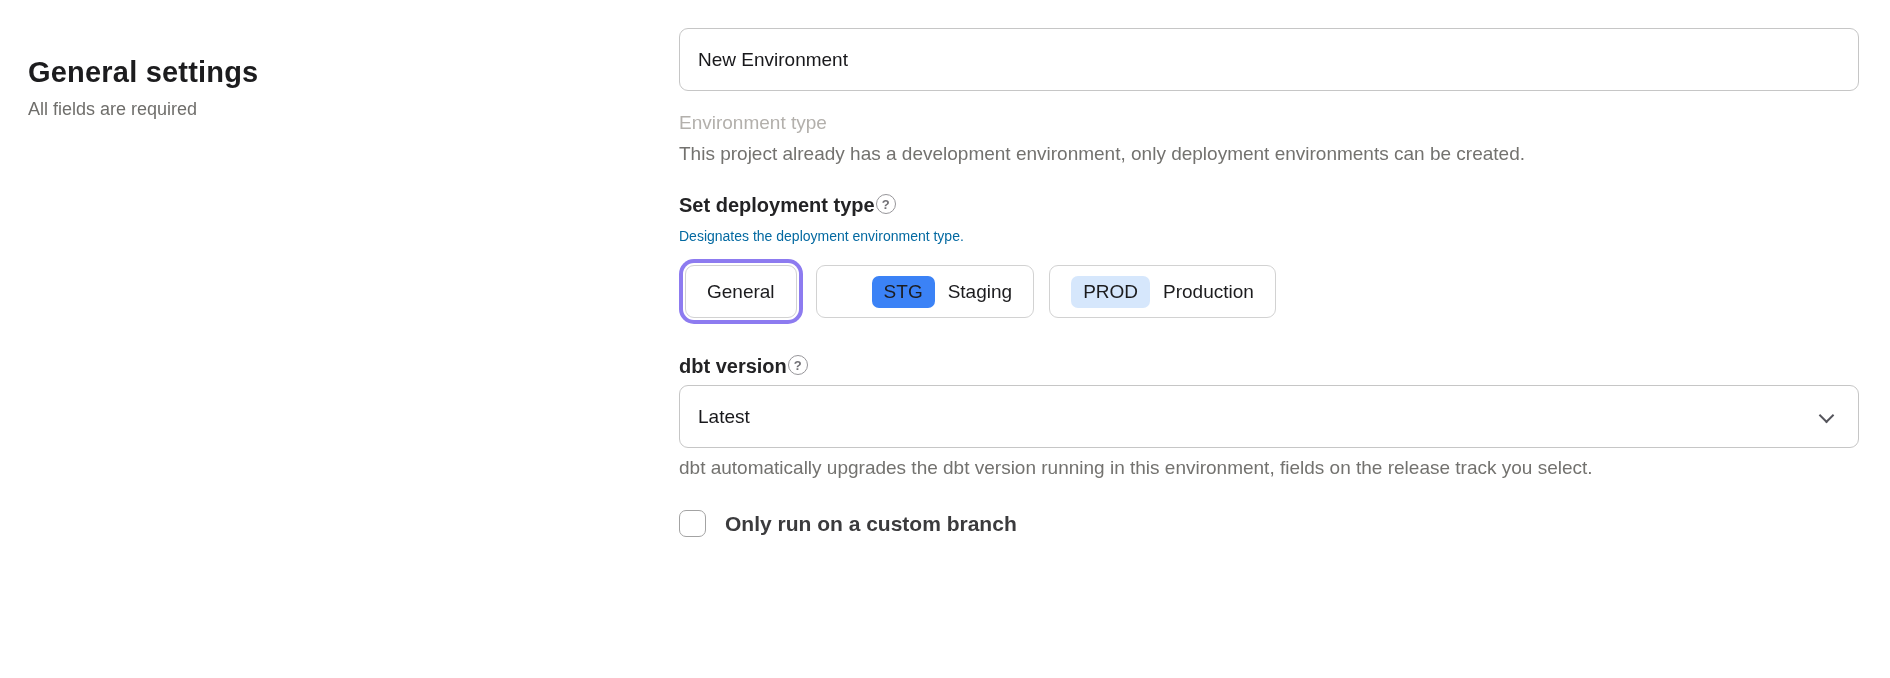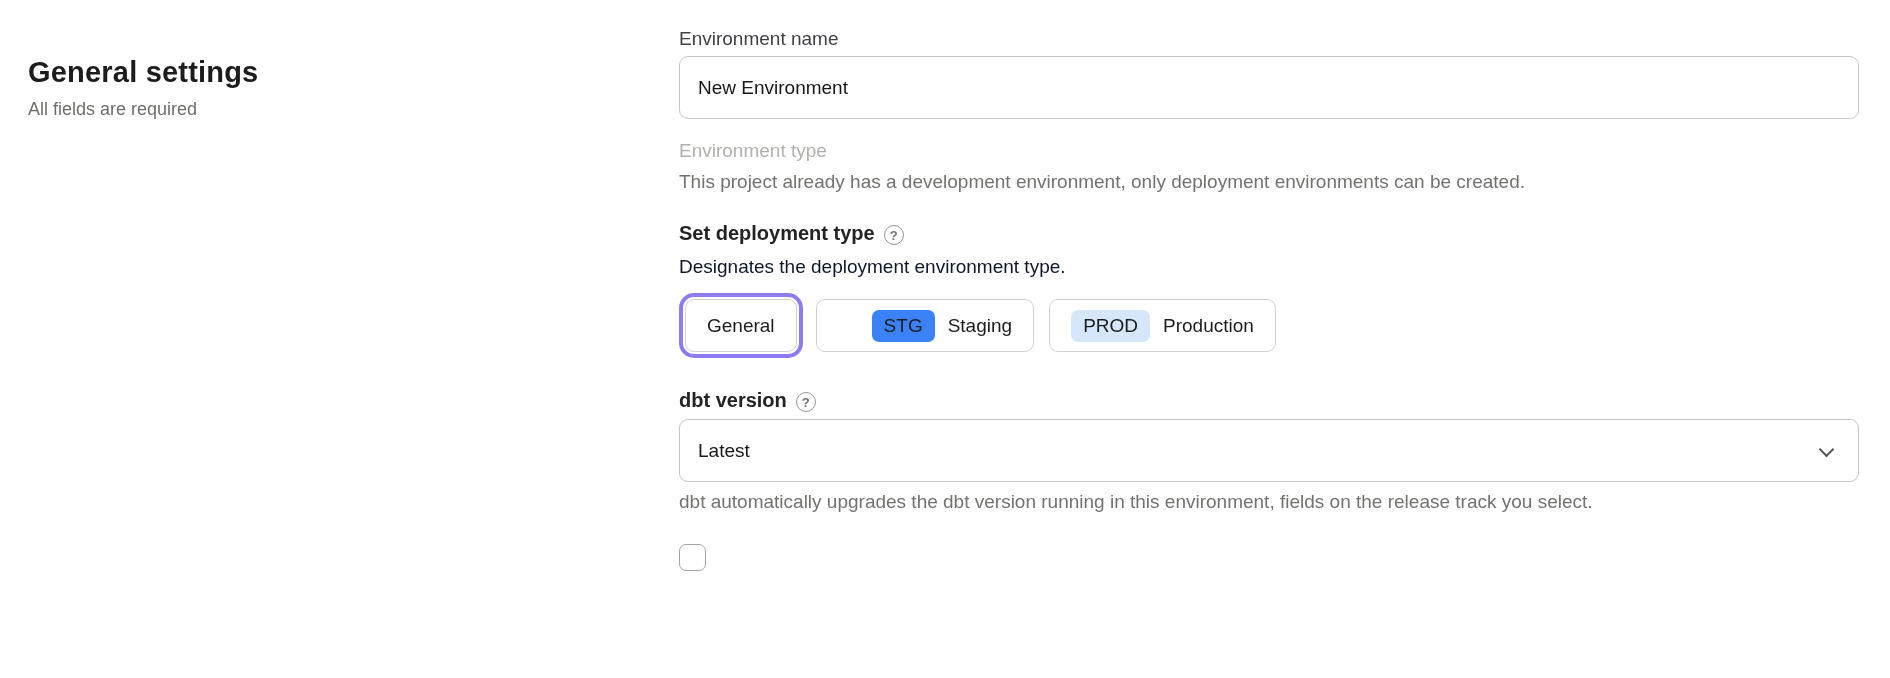--- a/index.html
+++ b/index.html
@@ -33,28 +33,28 @@
   .chevron { width:16px; height:16px; position:relative; flex:0 0 auto; }
   .chevron::before {
     content:""; position:absolute; left:3px; top:1px; width:9px; height:9px;
     border-right:2px solid #55555c; border-bottom:2px solid #55555c; transform:rotate(45deg);
   }
 
   .helper { font-size:19px; color:#73726f; line-height:23px; margin-top:8px; }
 
   .row2 { margin-top:21px; }
 
-  .section-head { margin-top:29px; display:flex; align-items:flex-end; gap:9px; }
+  .section-head { margin-top:29px; display:flex; align-items:flex-start; gap:1px; }
   .section-title { font-size:20px; font-weight:700; color:#232325; }
   .help-icon {
     width:20px; height:20px; border:1.5px solid #97969a; border-radius:50%;
     display:inline-flex; align-items:center; justify-content:center;
     font-size:13px; font-weight:700; color:#717075; cursor:pointer; line-height:1;
   }
-  .section-desc { margin-top:11px; font-size:19px; color:#0f172a; }
+  .section-desc { margin-top:11px; font-size:14px; color:#0369a1; }
 
   .type-row { margin-top:14px; display:flex; align-items:center; gap:15px; height:67px; }
   .type-btn {
     height:53px; background:#fff; border:1px solid #d2d2d2; border-radius:9px;
     display:flex; align-items:center; gap:13px; padding:0 21px;
     font-family:"Liberation Sans", sans-serif; font-size:19px; color:#1c1c1e; cursor:pointer;
   }
   .type-btn.selected { box-shadow:0 0 0 2px #ffffff, 0 0 0 6px #8d7bf0; margin-left:6px; margin-right:4px; }
   .badge { border-radius:7px; padding:5px 12px; font-size:19px; font-weight:500; color:#1c1c1e; }
   .badge-stg  { background:#3b82f6;margin-left:34px; }
@@ -72,21 +72,20 @@
 </head>
 <body>
 
 <div class="intro">
   <div class="page-title">General settings</div>
   <div class="page-subtitle">All fields are required</div>
 </div>
 
 <div class="form">
 
-  <div class="field-label">Environment name</div>
   <input class="text-input" type="text" value="New Environment" style="">
 
   <div class="field-label muted row2">Environment type</div>
   <div class="helper">This project already has a development environment, only deployment environments can be created.</div>
 
   <div class="section-head">
     <span class="section-title">Set deployment type</span>
     <span class="help-icon">?</span>
   </div>
   <div class="section-desc">Designates the deployment environment type.</div>
@@ -110,15 +109,16 @@
     <span class="help-icon">?</span>
   </div>
   <div class="select select-latest">
     <span>Latest</span>
     <span class="chevron"></span>
   </div>
   <div class="helper">dbt automatically upgrades the dbt version running in this environment, fields on the release track you select.</div>
 
   <div class="checkbox-row">
     <span class="checkbox"></span>
+    <span class="checkbox-label">Only run on a custom branch</span>
   </div>
 
 </div>
 
 </body></html>

